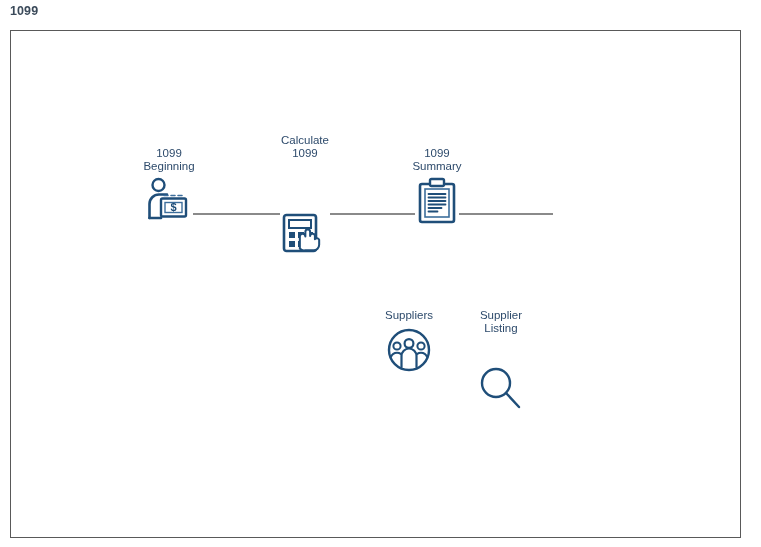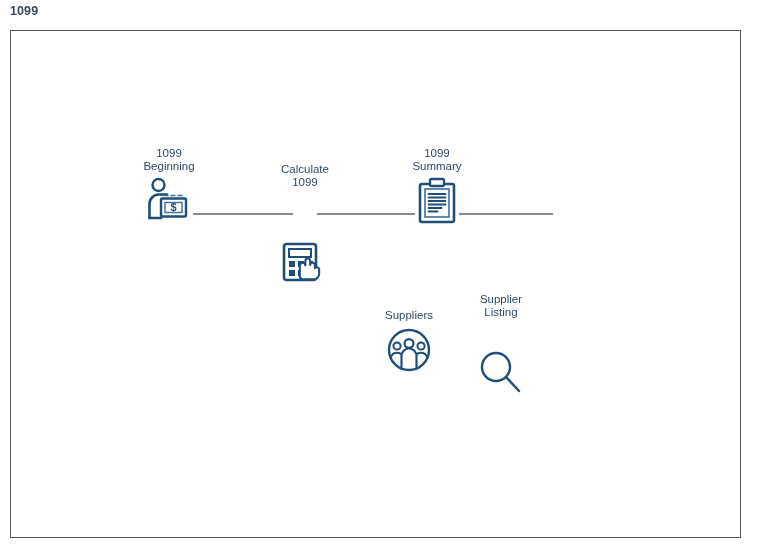--- a/index.html
+++ b/index.html
@@ -105,21 +105,21 @@
 
           <rect x="20" y="25.5" width="17" height="10" fill="none" stroke="#3d6e9c" stroke-width="1.4"></rect>
 
           <text x="28.5" y="34.4" font-family="'Liberation Sans', sans-serif" font-size="11" font-weight="bold" fill="#1f4e79" text-anchor="middle">$</text>
 
           <path d="M19 18.5 h4 M26 18.5 h4 M33 18.5 h4" stroke="#3d6e9c" stroke-width="1.6" stroke-linecap="round"></path>
         </svg>
       </div>
     </div>
 
-    <div class="node" style="left:252px; top:132px; width:84px;gap:47px;">
+    <div class="node" style="left:252px; top:103px; width:84px;gap:47px;">
       <div class="node-label">Calculate
 1099</div>
       <div class="node-icon">
         <svg width="50" height="48" viewBox="0 0 50 48">
 
           <rect x="4" y="4" width="32" height="36" rx="2.5" fill="#ffffff" stroke="#1f4e79" stroke-width="2.6"></rect>
 
           <rect x="9" y="9" width="22" height="8" fill="#ffffff" stroke="#1f4e79" stroke-width="2"></rect>
 
           <rect x="9" y="21" width="6" height="6" fill="#1f4e79"></rect>
@@ -176,21 +176,21 @@
 
           <circle cx="37" cy="20" r="3.6" fill="none" stroke="#1f4e79" stroke-width="2"></circle>
           <path d="M31 31 A6.4 6.4 0 0 1 43 31" fill="none" stroke="#1f4e79" stroke-width="2" stroke-linecap="round"></path>
 
           <circle cx="25" cy="17.5" r="4.4" fill="#ffffff" stroke="#1f4e79" stroke-width="2.2"></circle>
           <path d="M17.5 42 L17.5 30 A7.5 7.5 0 0 1 32.5 30 L32.5 42" fill="#ffffff" stroke="#1f4e79" stroke-width="2.2" stroke-linejoin="round"></path>
         </svg>
       </div>
     </div>
 
-    <div class="node" style="left:444px; top:262px; width:92px;gap:26px;">
+    <div class="node" style="left:444px; top:278px; width:92px;gap:26px;">
       <div class="node-label">Supplier
 Listing</div>
       <div class="node-icon">
         <svg width="48" height="48" viewBox="0 0 48 48">
           <circle cx="19" cy="18" r="14" fill="none" stroke="#1f4e79" stroke-width="2.4"></circle>
           <path d="M29.5 28.5 L42 42" stroke="#1f4e79" stroke-width="2.4" stroke-linecap="round"></path>
         </svg>
       </div>
     </div>
 

